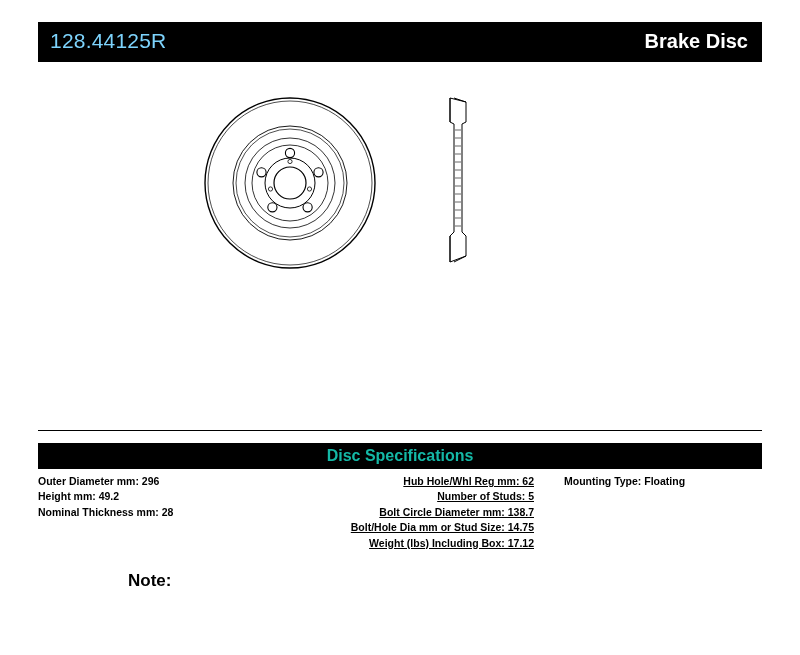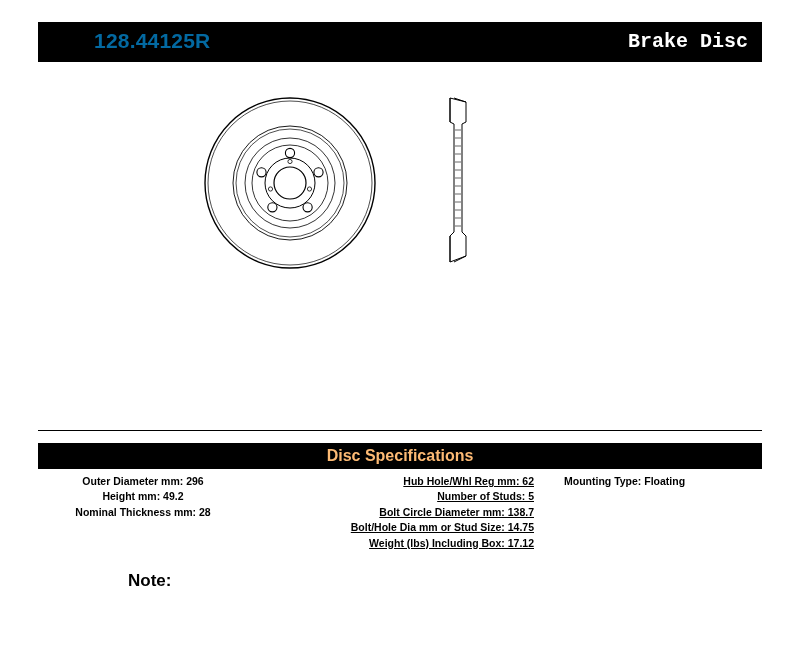--- a/index.html
+++ b/index.html
@@ -31,33 +31,31 @@
     width: 724px;
     height: 40px;
     background: #000000;
     color: #ffffff;
   }
   .header-part-number {
     position: absolute;
     left: 12px;
     top: 7px;
     font-size: 21px;
-    font-weight: bold;
+    font-weight: normal;
     letter-spacing: 0.2px;
-    color: #0369a1;
-    margin-left: 44px;
+    color: #7dd3fc;
   }
   .header-title {
     position: absolute;
     right: 14px;
     top: 8px;
     font-size: 20px;
     font-weight: bold;
     color: #ffffff;
-    font-family: Liberation Mono, monospace;
   }
 
   
   .drawing {
     position: absolute;
     left: 150px;
     top: 80px;
     width: 500px;
     height: 260px;
   }
@@ -70,40 +68,40 @@
     width: 724px;
     height: 26px;
     background: #000000;
   }
   .specs-bar-label {
     position: absolute;
     left: 0;
     right: 0;
     top: 4px;
     text-align: center;
-    color: #fdba74;
+    color: #14b8a6;
     font-size: 16px;
     font-weight: bold;
   }
 
   
   .specs-wrap {
     position: absolute;
     left: 38px;
     top: 474px;
     width: 724px;
     height: 110px;
     font-size: 10.5px;
     font-weight: bold;
   }
   .col {
     position: absolute;
     top: 0;
   }
-  .col-left  { left: 0px;   width: 210px; text-align: center; }
+  .col-left  { left: 0px;   width: 210px; text-align: left; }
   .col-mid   { left: 222px; width: 274px; text-align: right; text-decoration: underline; }
   .col-right { left: 526px; width: 214px; text-align: left; }
 
   .spec-line {
     line-height: 15.4px;
     white-space: nowrap;
   }
 
   
   .note {

